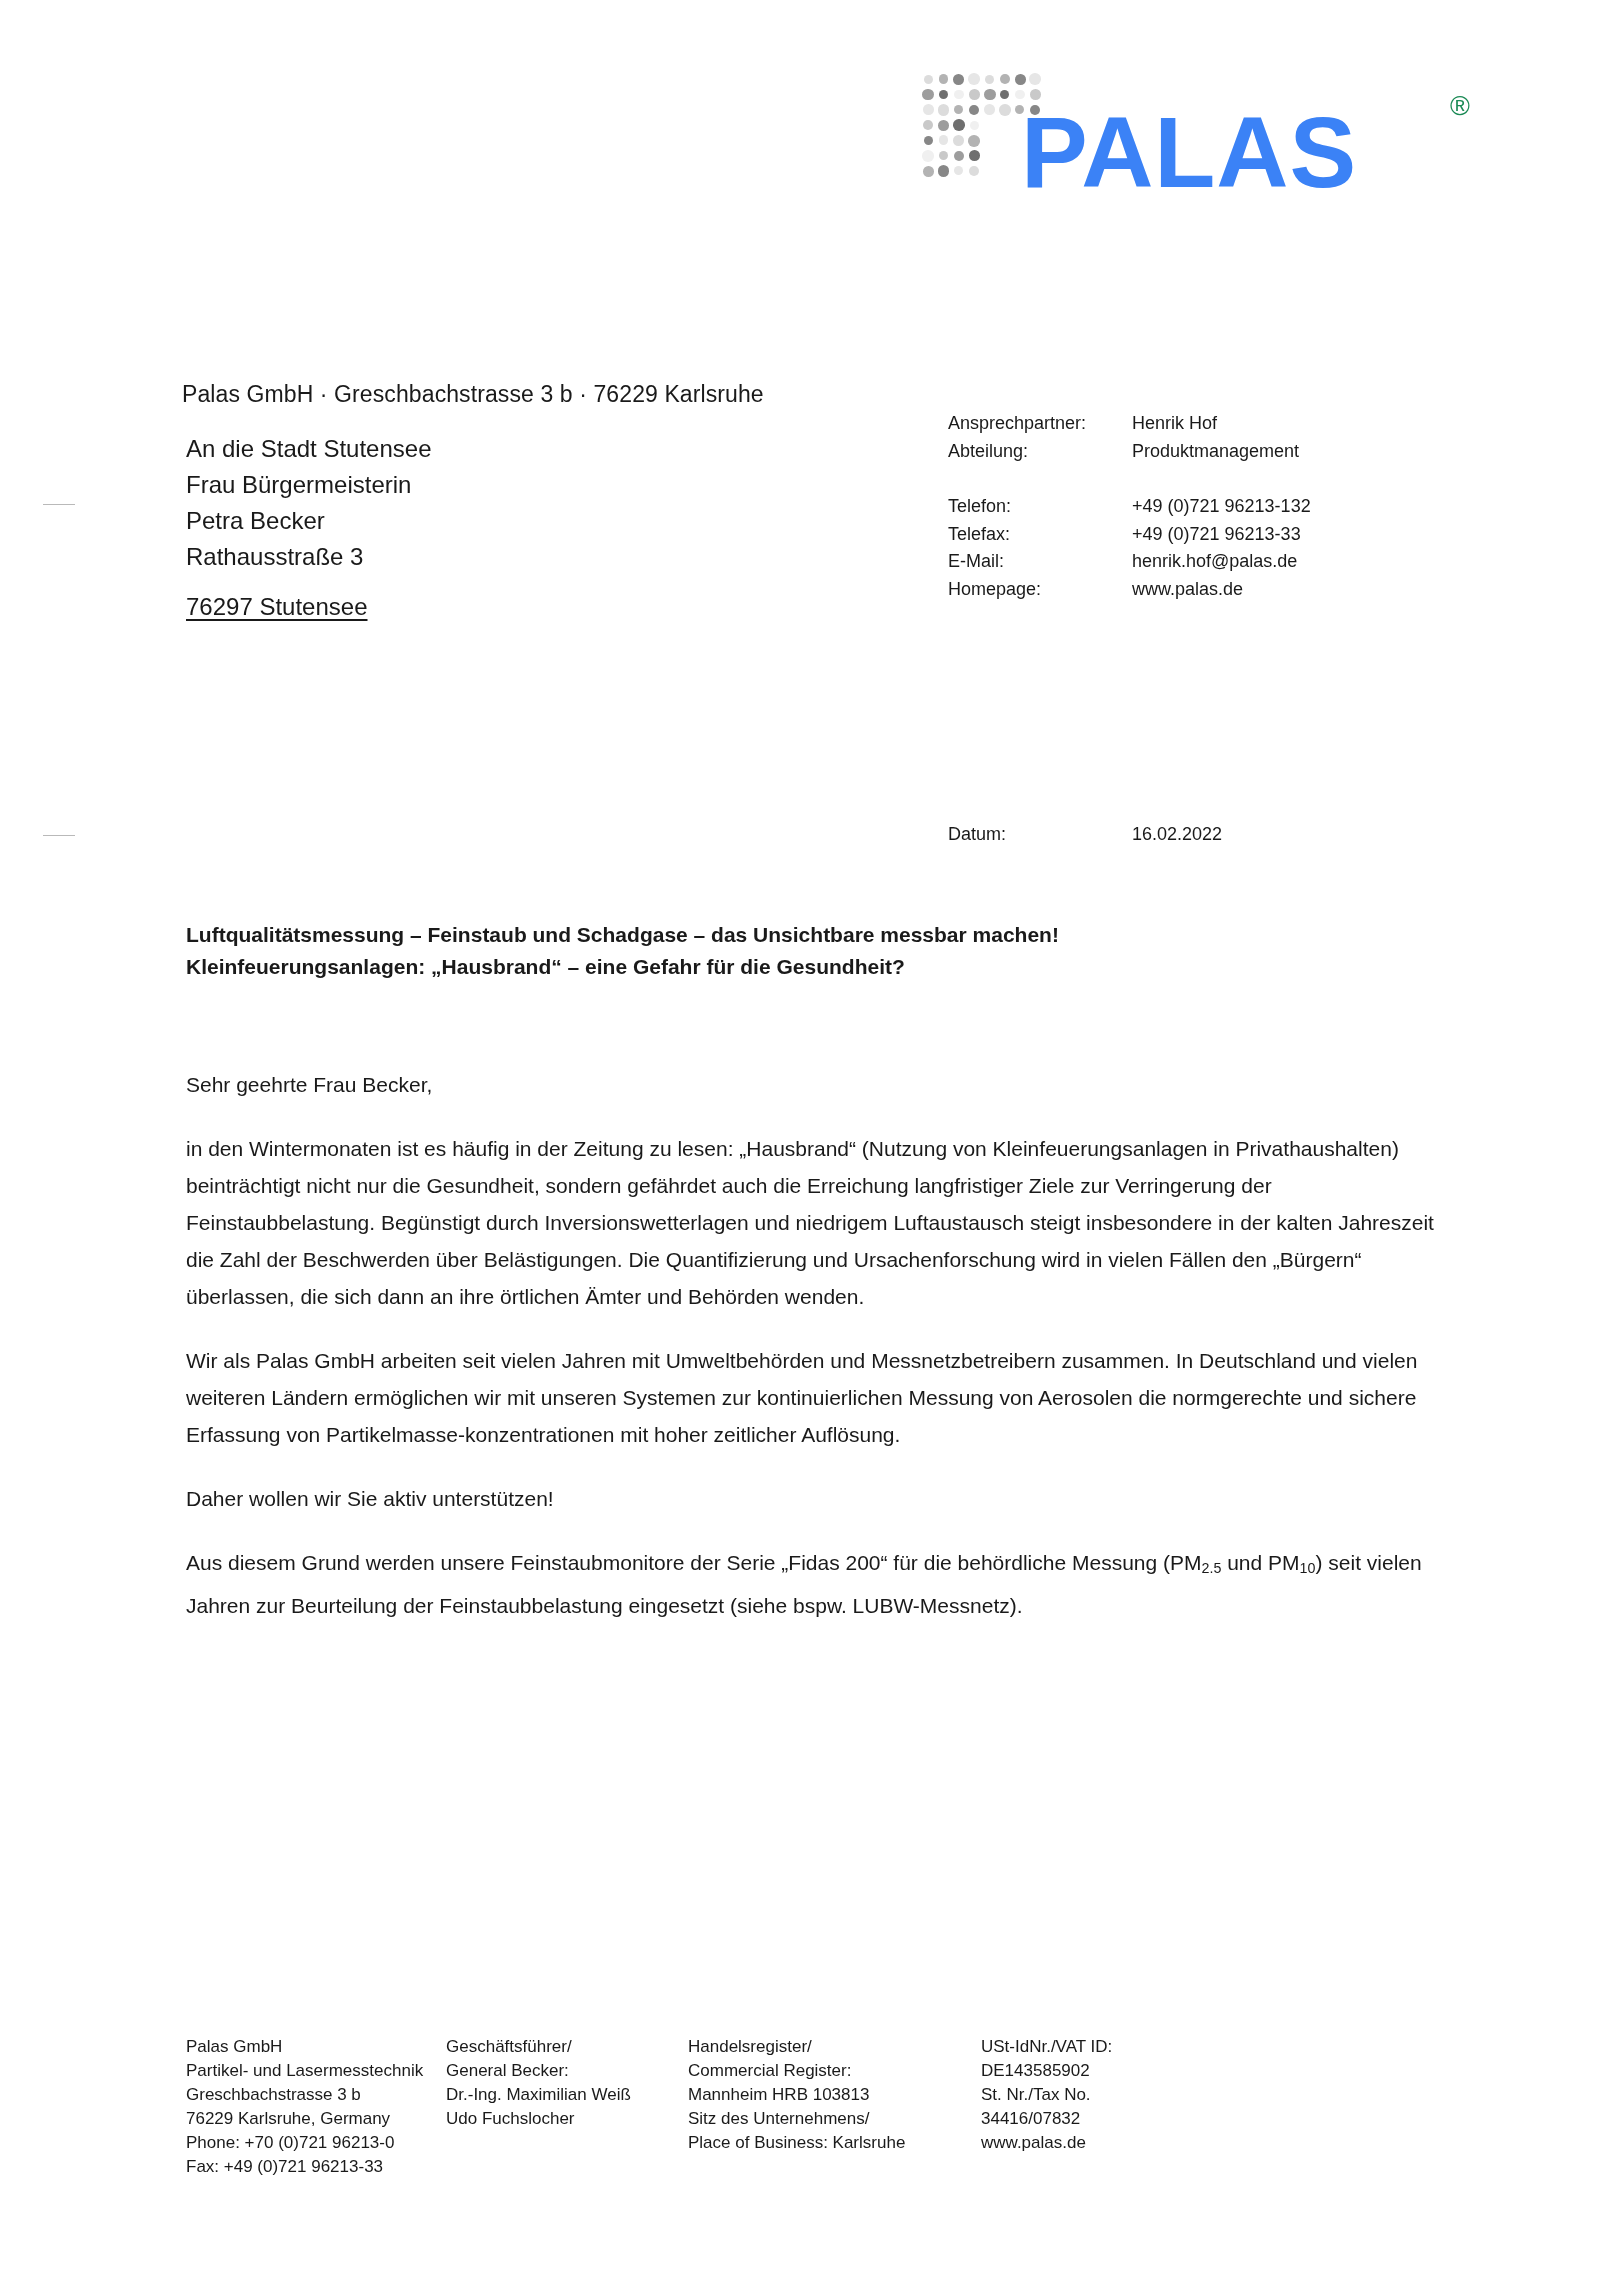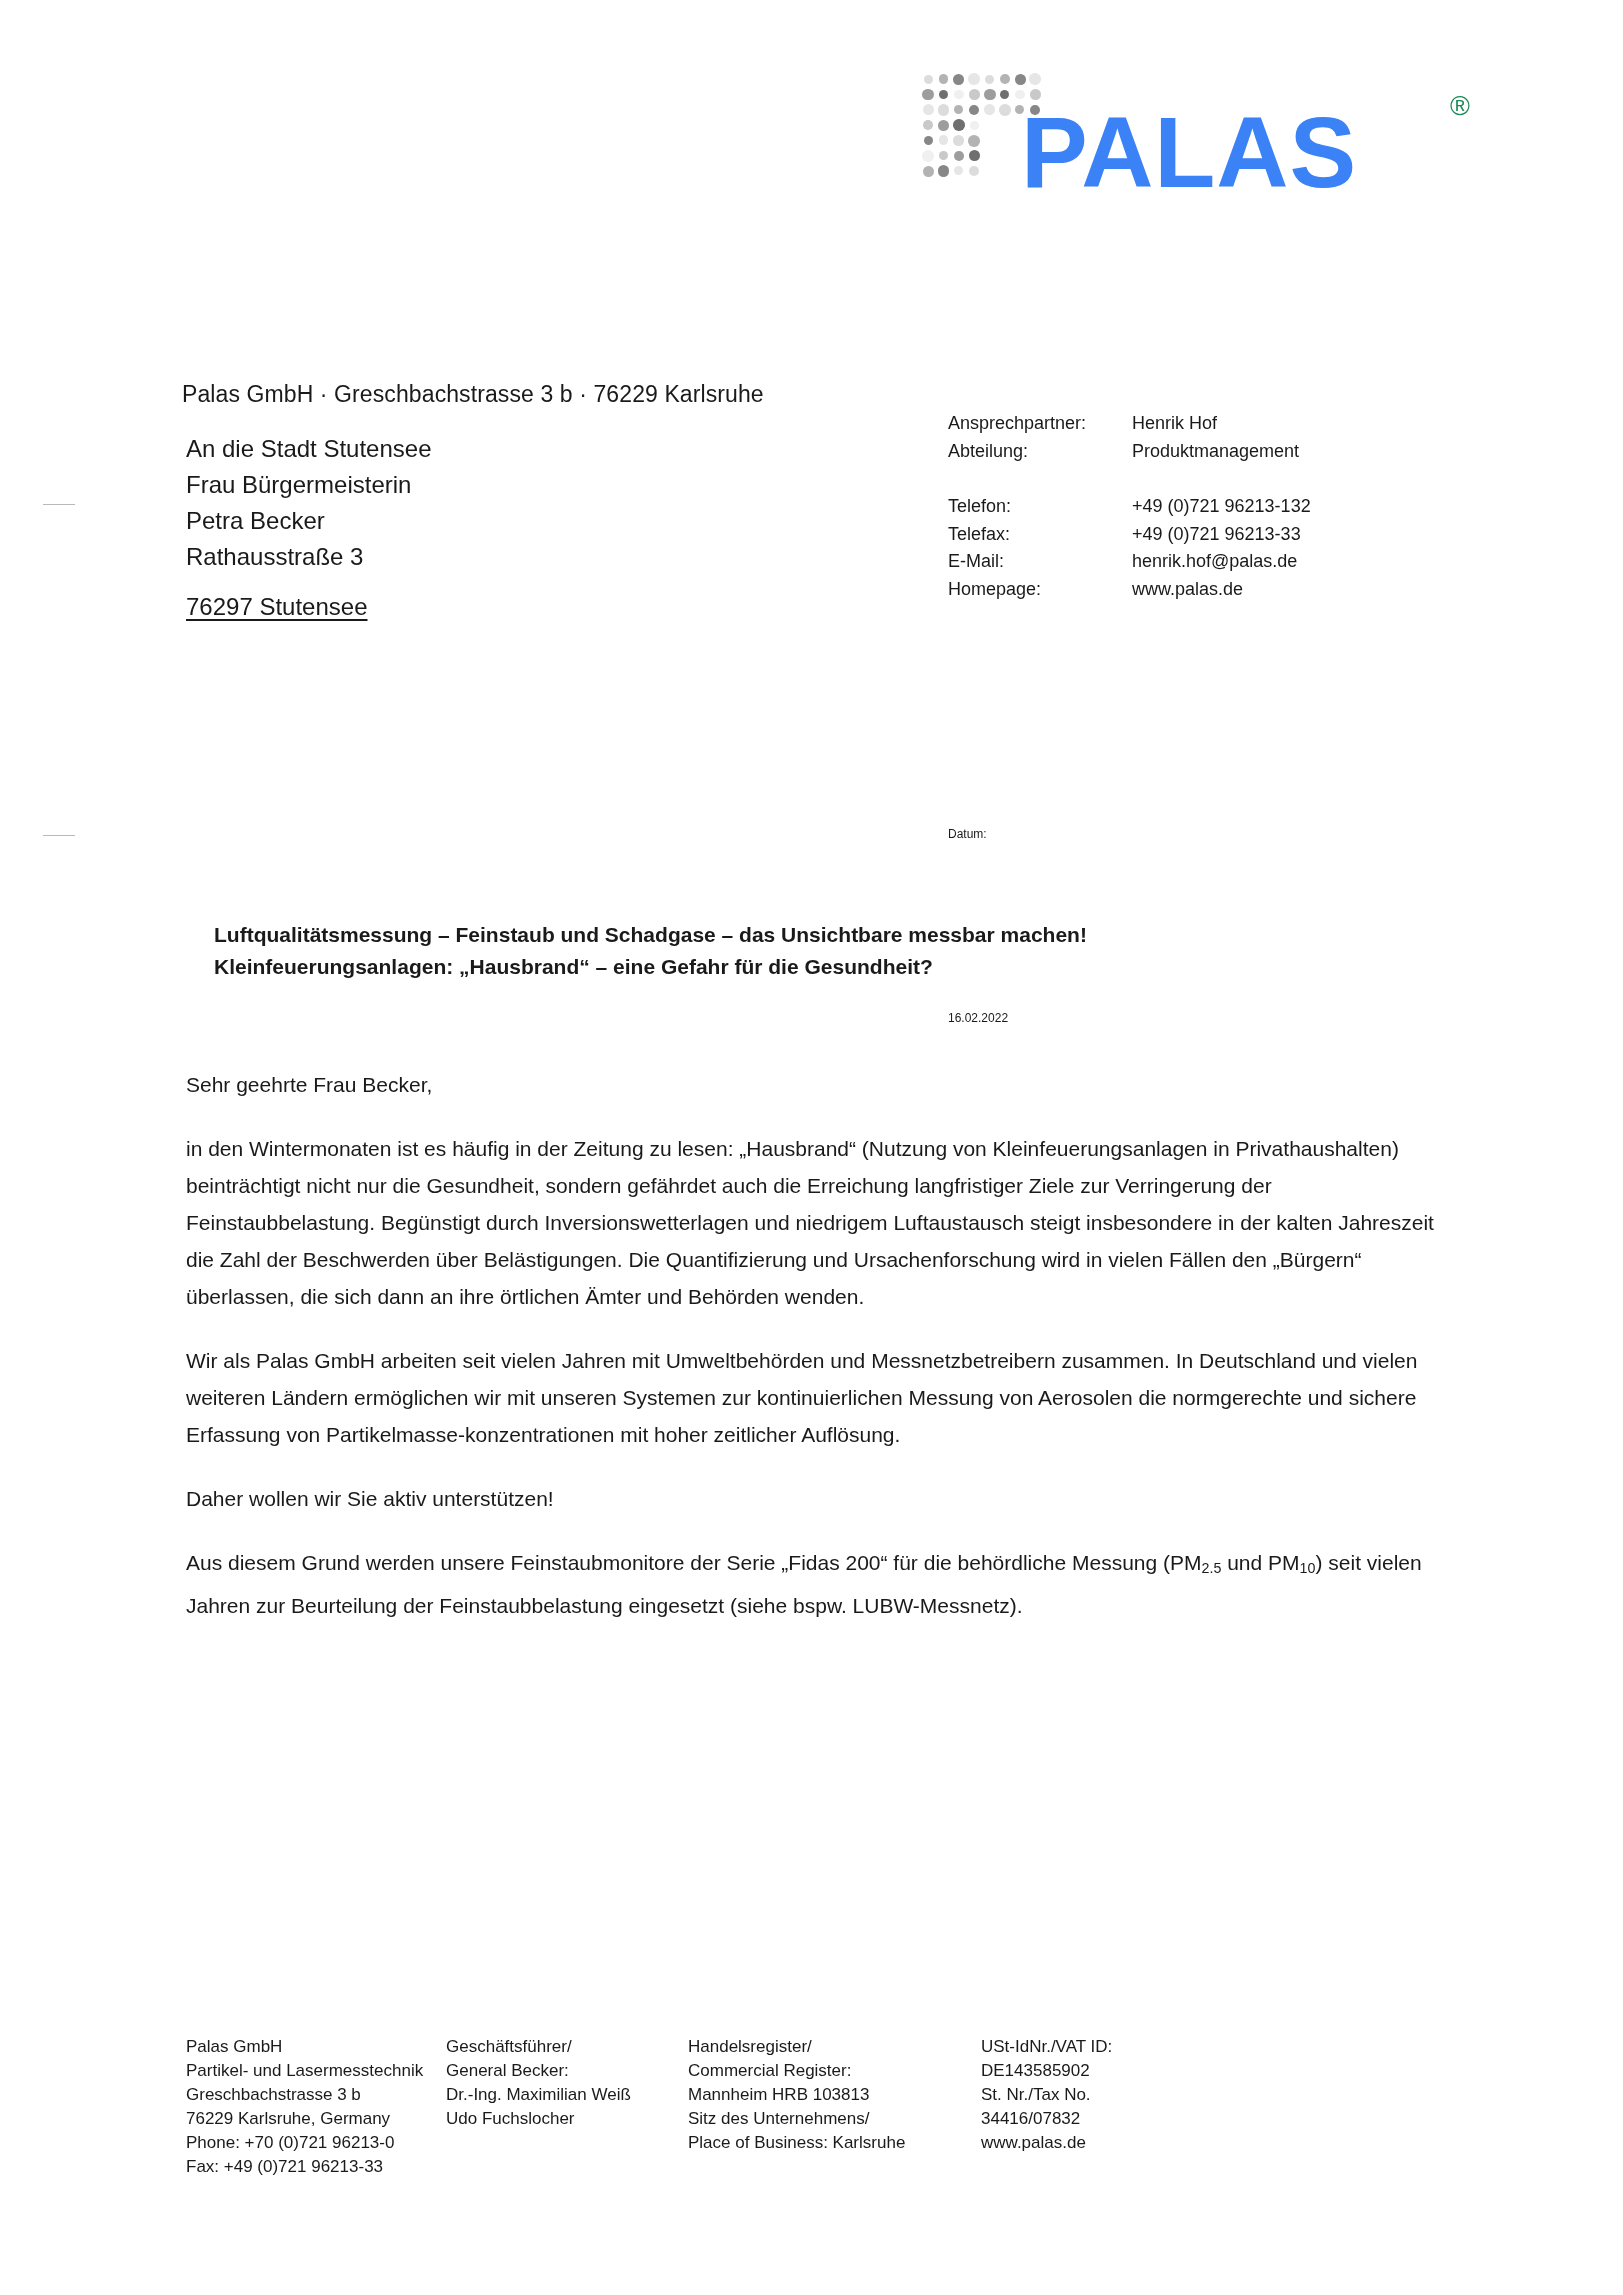--- a/index.html
+++ b/index.html
@@ -105,24 +105,23 @@
   }
   #contact-panel .spacer {
     height: 28px;
   }
 
   #date-panel {
     position: absolute;
     left: 948px;
     top: 821px;
     width: 497px;
-    font-size: 12px;
+    font-size: 18px;
     line-height: 27.5px;
     display: flex;
-    flex-direction: column;
   }
   #date-panel .lbl {
     width: 184px;
     flex: 0 0 184px;
   }
 
   
   .fold-mark {
     position: absolute;
     left: 43px;
@@ -133,21 +132,20 @@
 
   
   #subject {
     position: absolute;
     left: 186px;
     top: 919px;
     width: 1270px;
     font-size: 21px;
     font-weight: bold;
     line-height: 32px;
-    margin-left: 28px;
   }
 
   
   #body-copy {
     position: absolute;
     left: 186px;
     top: 1066px;
     width: 1261px;
     font-size: 21px;
     line-height: 37px;

